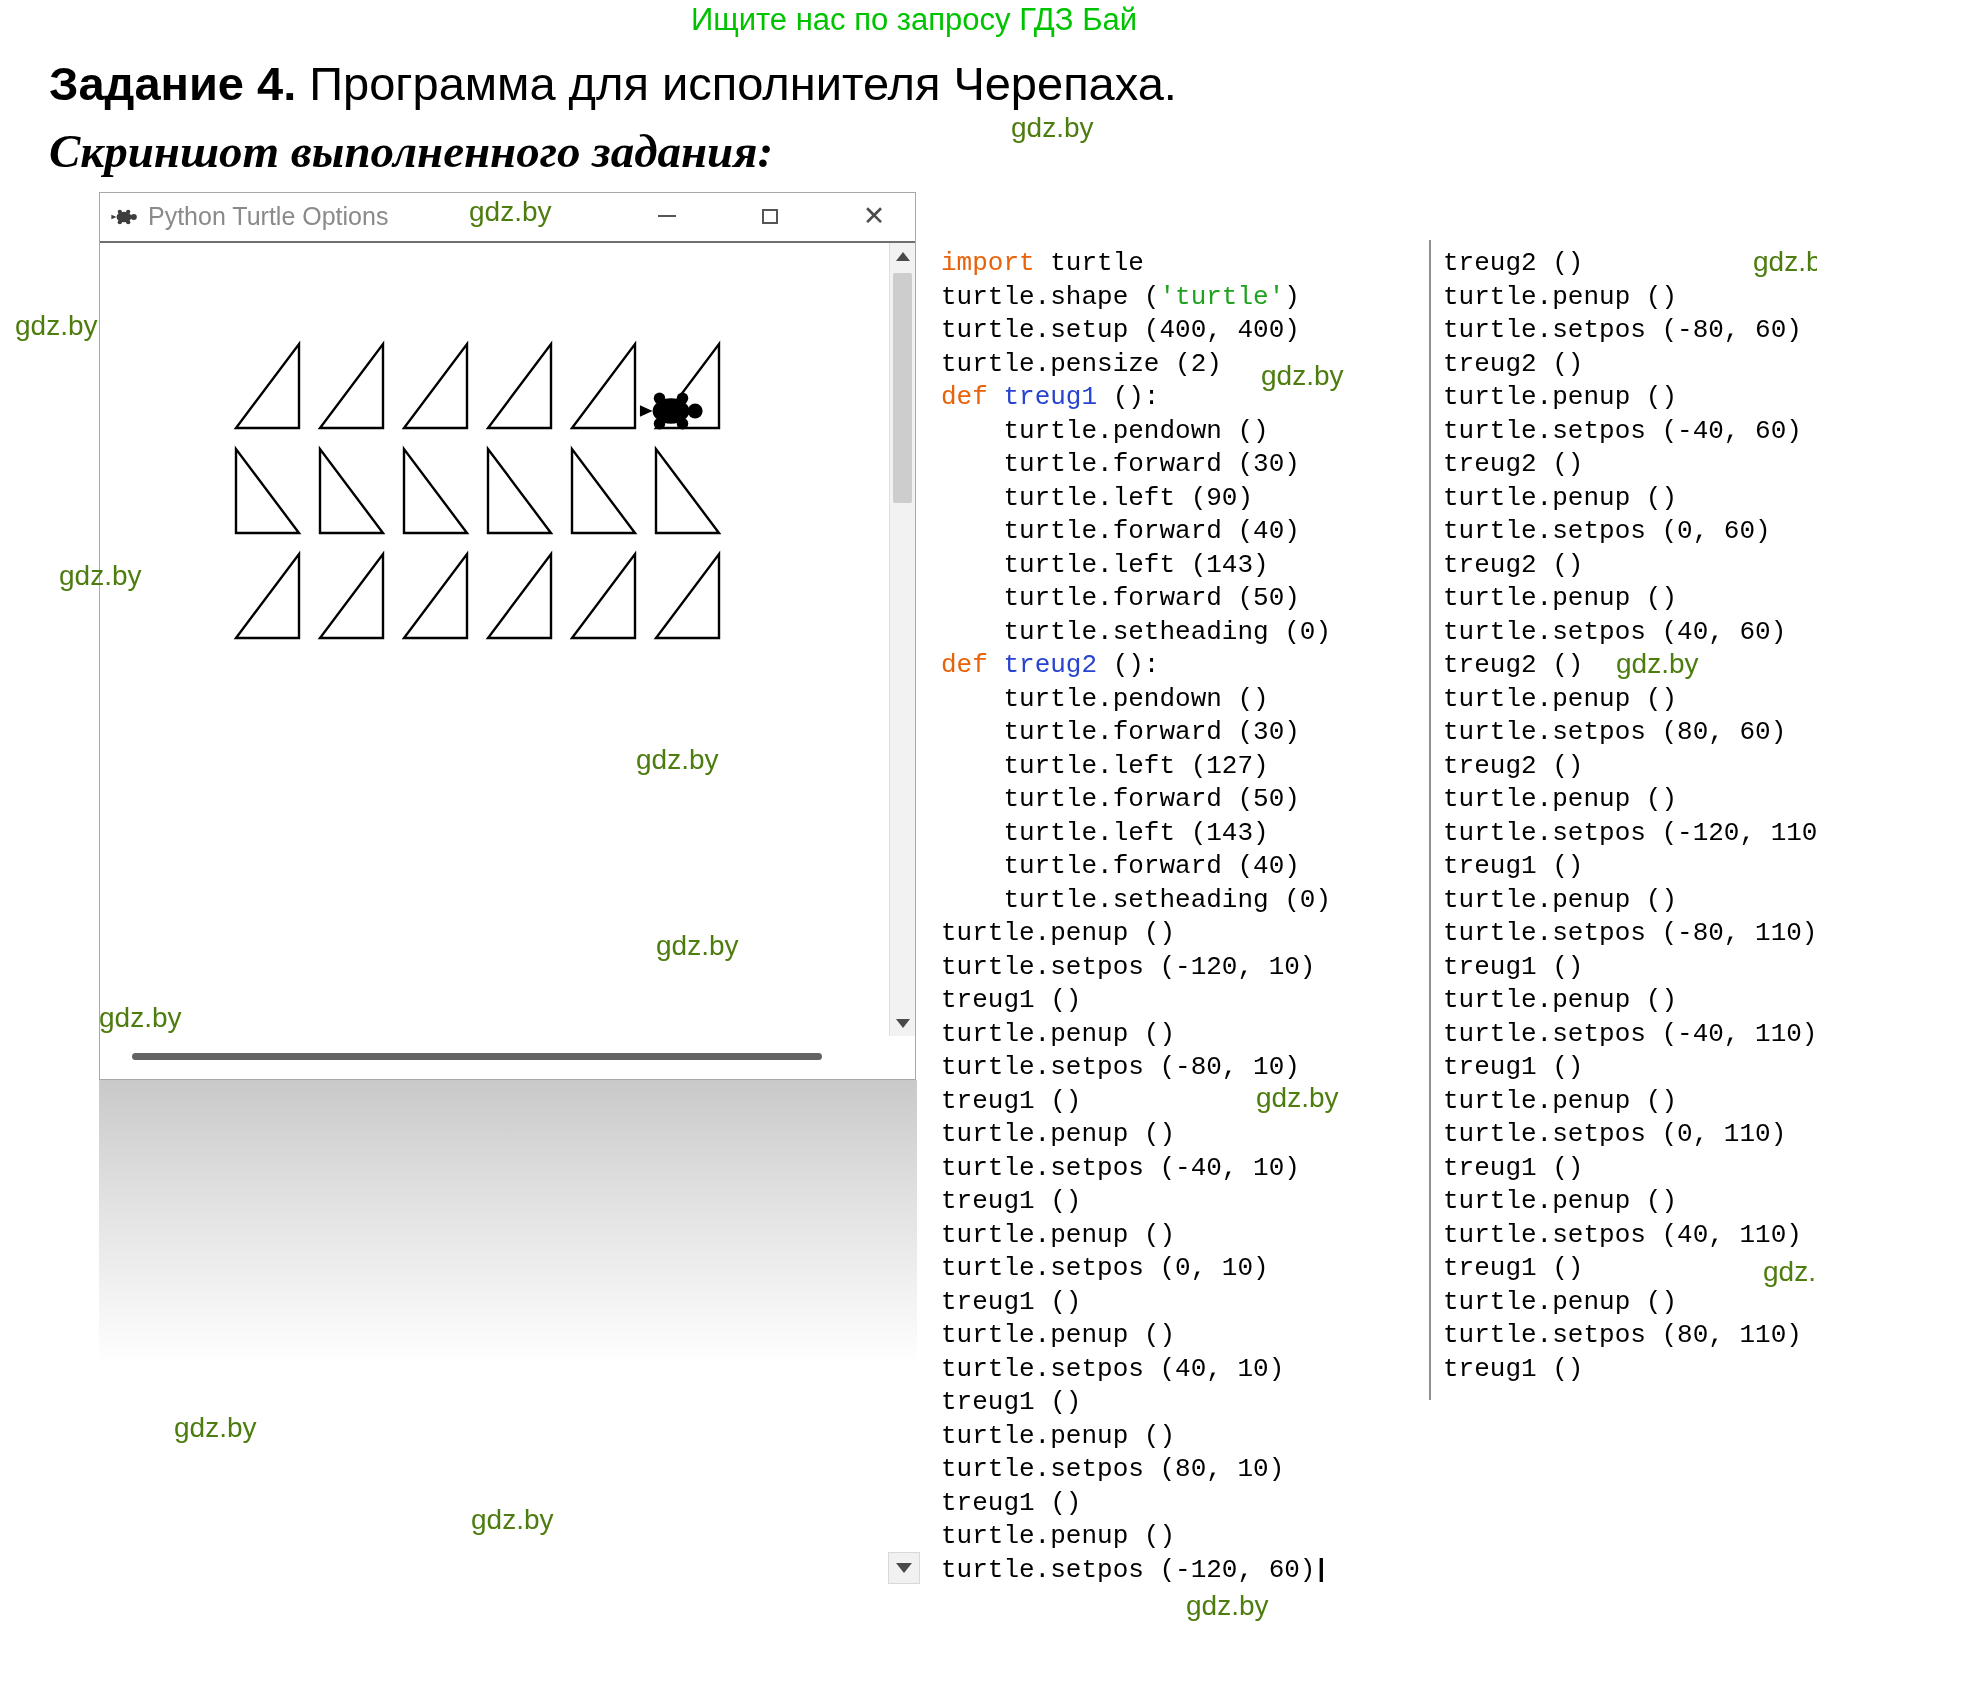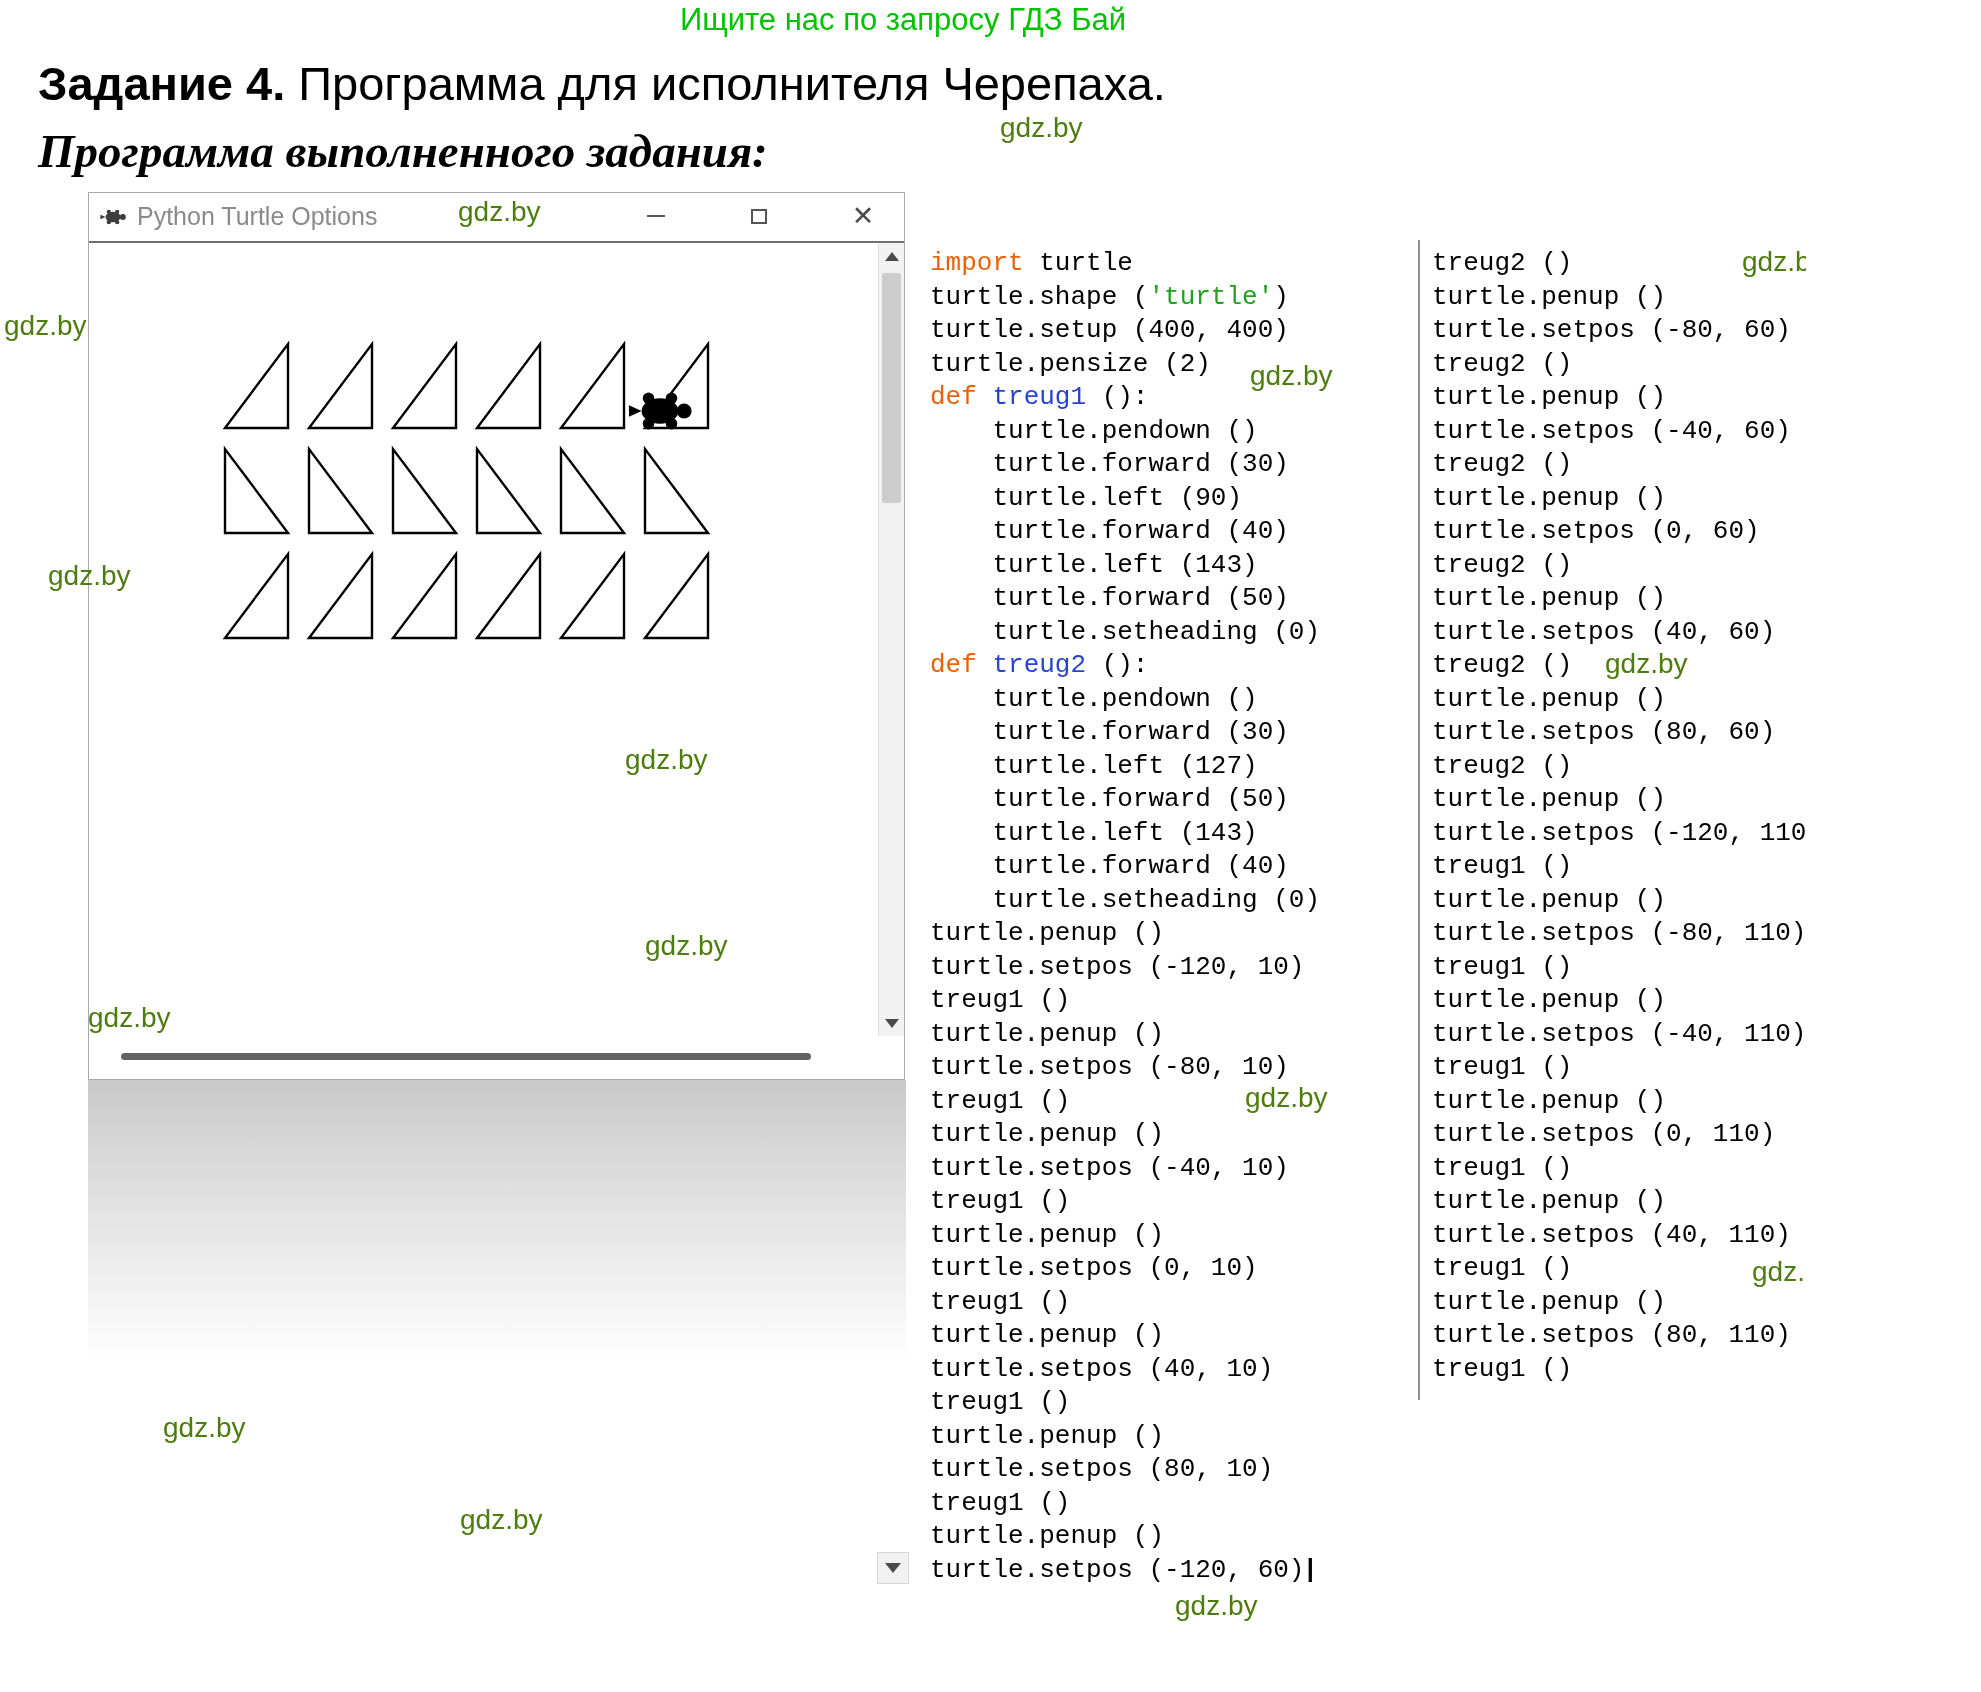--- a/index.html
+++ b/index.html
@@ -1,17 +1,17 @@
 <!DOCTYPE html>
 <html style="--keyword: #e8620a; --defname: #2743d0; --string: #1fa31f; --promo: #00c300; --footer: #5b2d8e;"><head>
 <meta charset="utf-8">
 <style>
   html,body{margin:0;padding:0;background:#ffffff;}
   .page{position:relative;width:1806px;height:1692px;background:#fff;overflow:hidden;
-        font-family:"Liberation Sans",sans-serif;color:#000;}
+        font-family:"Liberation Sans",sans-serif;color:#000;margin-left:11px;}
 
   .promo{position:absolute;top:2px;left:0;right:0;text-align:center;
          font-size:31px;font-weight:500;color:var(--promo);}
   .heading{position:absolute;top:56px;left:38px;font-family:Liberation Sans, sans-serif;
            font-size:47px;white-space:nowrap;}
   .heading .hb{font-weight:700;}
   .subheading{position:absolute;top:124px;left:38px;font-family:"Liberation Serif",serif;
               font-size:47px;font-weight:700;font-style:italic;white-space:nowrap;}
   .footer{position:absolute;top:1640px;left:0;right:0;text-align:center;
           font-size:30px;color:var(--footer);}
@@ -79,21 +79,21 @@
 </style>
 </head>
 <body>
 
 <div class="page">
 
   <div class="promo">Ищите нас по запросу ГДЗ Бай</div>
 
   <div class="heading"><span class="hb">Задание 4.</span><span> Программа для исполнителя Черепаха.</span></div>
 
-  <div class="subheading">Программа выполненного задания:</div>
+  <div class="subheading">Скриншот выполненного задания:</div>
 
   <div class="editor">
     <div class="codearea">
       <div class="codecol" id="left-code"><div class="code-line"><span class="tok-kw">import</span><span class="tok-p"> turtle</span></div><div class="code-line"><span class="tok-p">turtle.shape (</span><span class="tok-str">'turtle'</span><span class="tok-p">)</span></div><div class="code-line"><span class="tok-p">turtle.setup (400, 400)</span></div><div class="code-line"><span class="tok-p">turtle.pensize (2)</span></div><div class="code-line"><span class="tok-kw">def</span><span class="tok-p"> </span><span class="tok-fn">treug1</span><span class="tok-p"> ():</span></div><div class="code-line"><span class="tok-p">    turtle.pendown ()</span></div><div class="code-line"><span class="tok-p">    turtle.forward (30)</span></div><div class="code-line"><span class="tok-p">    turtle.left (90)</span></div><div class="code-line"><span class="tok-p">    turtle.forward (40)</span></div><div class="code-line"><span class="tok-p">    turtle.left (143)</span></div><div class="code-line"><span class="tok-p">    turtle.forward (50)</span></div><div class="code-line"><span class="tok-p">    turtle.setheading (0)</span></div><div class="code-line"><span class="tok-kw">def</span><span class="tok-p"> </span><span class="tok-fn">treug2</span><span class="tok-p"> ():</span></div><div class="code-line"><span class="tok-p">    turtle.pendown ()</span></div><div class="code-line"><span class="tok-p">    turtle.forward (30)</span></div><div class="code-line"><span class="tok-p">    turtle.left (127)</span></div><div class="code-line"><span class="tok-p">    turtle.forward (50)</span></div><div class="code-line"><span class="tok-p">    turtle.left (143)</span></div><div class="code-line"><span class="tok-p">    turtle.forward (40)</span></div><div class="code-line"><span class="tok-p">    turtle.setheading (0)</span></div><div class="code-line"><span class="tok-p">turtle.penup ()</span></div><div class="code-line"><span class="tok-p">turtle.setpos (-120, 10)</span></div><div class="code-line"><span class="tok-p">treug1 ()</span></div><div class="code-line"><span class="tok-p">turtle.penup ()</span></div><div class="code-line"><span class="tok-p">turtle.setpos (-80, 10)</span></div><div class="code-line"><span class="tok-p">treug1 ()</span></div><div class="code-line"><span class="tok-p">turtle.penup ()</span></div><div class="code-line"><span class="tok-p">turtle.setpos (-40, 10)</span></div><div class="code-line"><span class="tok-p">treug1 ()</span></div><div class="code-line"><span class="tok-p">turtle.penup ()</span></div><div class="code-line"><span class="tok-p">turtle.setpos (0, 10)</span></div><div class="code-line"><span class="tok-p">treug1 ()</span></div><div class="code-line"><span class="tok-p">turtle.penup ()</span></div><div class="code-line"><span class="tok-p">turtle.setpos (40, 10)</span></div><div class="code-line"><span class="tok-p">treug1 ()</span></div><div class="code-line"><span class="tok-p">turtle.penup ()</span></div><div class="code-line"><span class="tok-p">turtle.setpos (80, 10)</span></div><div class="code-line"><span class="tok-p">treug1 ()</span></div><div class="code-line"><span class="tok-p">turtle.penup ()</span></div><div class="code-line"><span class="tok-p">turtle.setpos (-120, 60)</span><span class="tok-caret">|</span></div></div>
       <div class="vsep"></div>
       <div class="codecol right" id="right-code"><div class="code-line"><span class="tok-p">treug2 ()</span></div><div class="code-line"><span class="tok-p">turtle.penup ()</span></div><div class="code-line"><span class="tok-p">turtle.setpos (-80, 60)</span></div><div class="code-line"><span class="tok-p">treug2 ()</span></div><div class="code-line"><span class="tok-p">turtle.penup ()</span></div><div class="code-line"><span class="tok-p">turtle.setpos (-40, 60)</span></div><div class="code-line"><span class="tok-p">treug2 ()</span></div><div class="code-line"><span class="tok-p">turtle.penup ()</span></div><div class="code-line"><span class="tok-p">turtle.setpos (0, 60)</span></div><div class="code-line"><span class="tok-p">treug2 ()</span></div><div class="code-line"><span class="tok-p">turtle.penup ()</span></div><div class="code-line"><span class="tok-p">turtle.setpos (40, 60)</span></div><div class="code-line"><span class="tok-p">treug2 ()</span></div><div class="code-line"><span class="tok-p">turtle.penup ()</span></div><div class="code-line"><span class="tok-p">turtle.setpos (80, 60)</span></div><div class="code-line"><span class="tok-p">treug2 ()</span></div><div class="code-line"><span class="tok-p">turtle.penup ()</span></div><div class="code-line"><span class="tok-p">turtle.setpos (-120, 110)</span></div><div class="code-line"><span class="tok-p">treug1 ()</span></div><div class="code-line"><span class="tok-p">turtle.penup ()</span></div><div class="code-line"><span class="tok-p">turtle.setpos (-80, 110)</span></div><div class="code-line"><span class="tok-p">treug1 ()</span></div><div class="code-line"><span class="tok-p">turtle.penup ()</span></div><div class="code-line"><span class="tok-p">turtle.setpos (-40, 110)</span></div><div class="code-line"><span class="tok-p">treug1 ()</span></div><div class="code-line"><span class="tok-p">turtle.penup ()</span></div><div class="code-line"><span class="tok-p">turtle.setpos (0, 110)</span></div><div class="code-line"><span class="tok-p">treug1 ()</span></div><div class="code-line"><span class="tok-p">turtle.penup ()</span></div><div class="code-line"><span class="tok-p">turtle.setpos (40, 110)</span></div><div class="code-line"><span class="tok-p">treug1 ()</span></div><div class="code-line"><span class="tok-p">turtle.penup ()</span></div><div class="code-line"><span class="tok-p">turtle.setpos (80, 110)</span></div><div class="code-line"><span class="tok-p">treug1 ()</span></div></div>
     </div>
   </div>
 
   <div class="ed-scroll-down">

